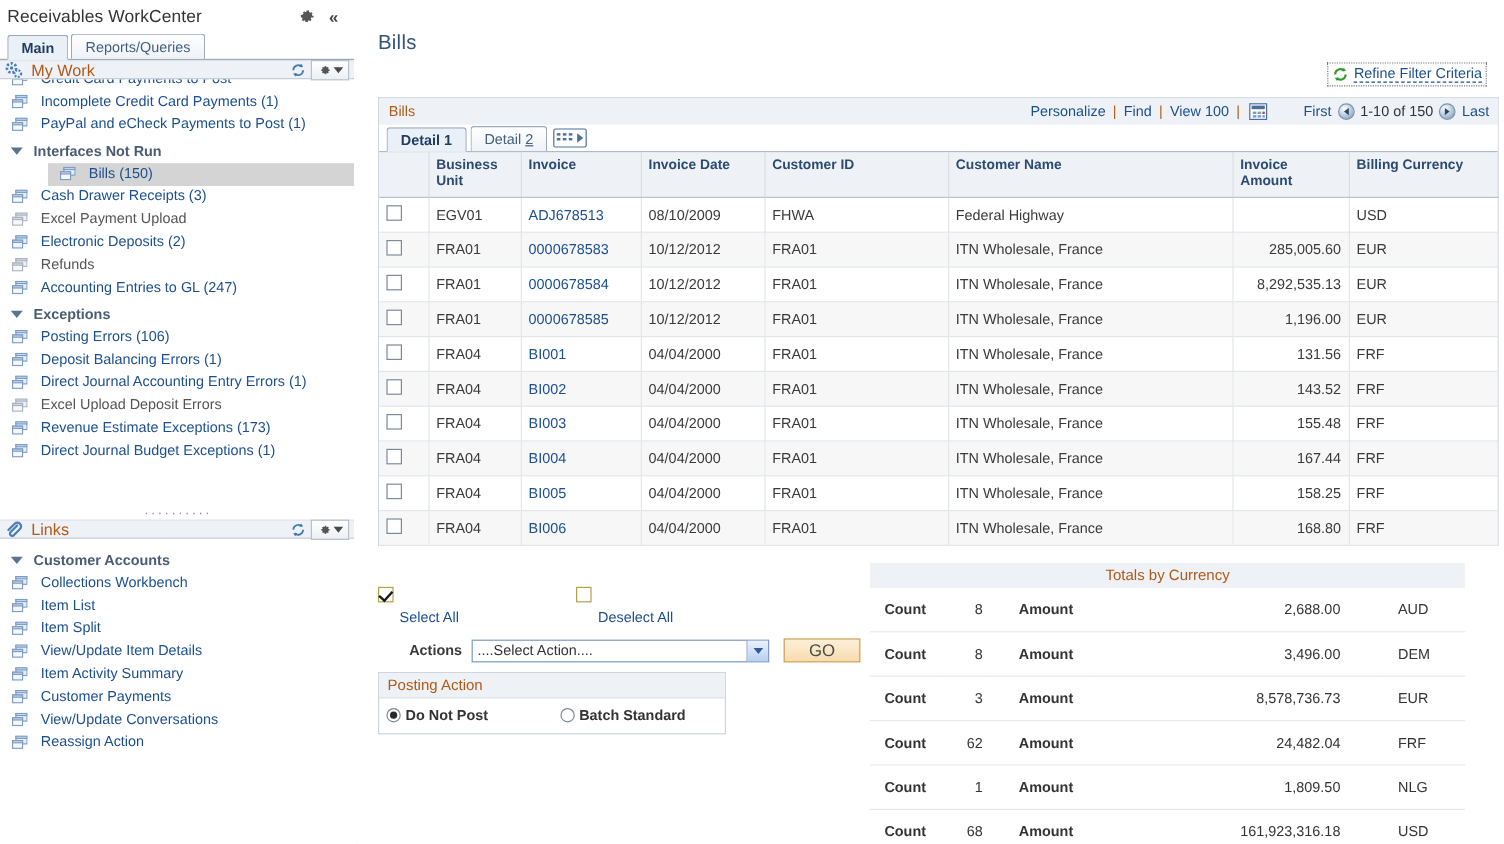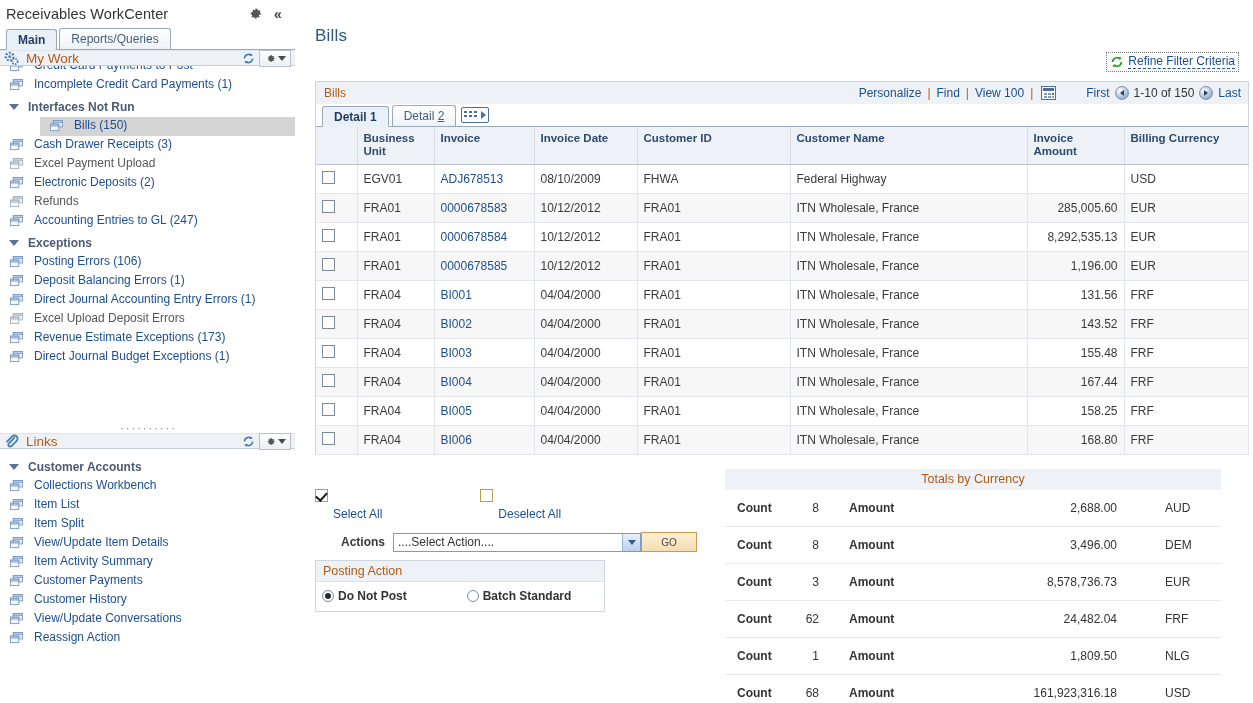--- a/index.html
+++ b/index.html
@@ -377,24 +377,25 @@
     border-left: 1px solid #9ab3d6;
     display:flex; align-items:center; justify-content:center;
   }
   .arrow-box i {
     width:0;height:0;
     border-left: 4px solid transparent;
     border-right: 4px solid transparent;
     border-top: 5px solid #2c5b9c;
   }
   .go-btn {
-    width: 56px; height: 20px;
+    margin-left: 12px;
+    width: 64px; height: 20px;
     border: 1px solid #cf9a4a;
     background: linear-gradient(#fdf0d8, #f6dcae);
-    font-size: 10px; color: #4a4a4a;
+    font-size: 14px; color: #4a4a4a;
     display: flex; align-items: center; justify-content: center;
     cursor: pointer;
   }
 
   .posting-box {
     width: 290px;
     border: 1px solid #cdd5de;
     background: #ffffff;
   }
   .posting-box .pb-head {
@@ -507,20 +508,31 @@
           <svg width="13" height="12" viewBox="0 0 14 13">
               <rect x="3.5" y="0.5" width="10" height="7" fill="#e8eef6" stroke="#7b9ac4"></rect>
               <rect x="3.5" y="0.5" width="10" height="2" fill="#c3d5ea" stroke="#7b9ac4"></rect>
               <rect x="0.5" y="4.5" width="9" height="7" fill="#f4f7fb" stroke="#7b9ac4"></rect>
               <rect x="0.5" y="4.5" width="9" height="2" fill="#c3d5ea" stroke="#7b9ac4"></rect>
             </svg>
         </div>
         <div class="ti-label">Incomplete Credit Card Payments (1)</div>
       </div>
 
+      <div class="tree-item">
+        <div class="ti-icon">
+          <svg width="13" height="12" viewBox="0 0 14 13">
+              <rect x="3.5" y="0.5" width="10" height="7" fill="#e8eef6" stroke="#7b9ac4"></rect>
+              <rect x="3.5" y="0.5" width="10" height="2" fill="#c3d5ea" stroke="#7b9ac4"></rect>
+              <rect x="0.5" y="4.5" width="9" height="7" fill="#f4f7fb" stroke="#7b9ac4"></rect>
+              <rect x="0.5" y="4.5" width="9" height="2" fill="#c3d5ea" stroke="#7b9ac4"></rect>
+            </svg>
+        </div>
+        <div class="ti-label">PayPal and eCheck Payments to Post (1)</div>
+      </div>
 
       <div class="tree-group">
         <div class="tri">
             <i></i>
           </div>
         <div class="tree-group-label">Interfaces Not Run</div>
       </div>
 
       <div class="tree-item sel">
         <div class="ti-icon">
@@ -742,29 +754,20 @@
         <div class="ti-label">Item Activity Summary</div>
       </div>
       <div class="tree-item">
         <div class="ti-icon"><svg width="13" height="12" viewBox="0 0 14 13">
               <rect x="3.5" y="0.5" width="10" height="7" fill="#e8eef6" stroke="#7b9ac4"></rect>
               <rect x="3.5" y="0.5" width="10" height="2" fill="#c3d5ea" stroke="#7b9ac4"></rect>
               <rect x="0.5" y="4.5" width="9" height="7" fill="#f4f7fb" stroke="#7b9ac4"></rect>
               <rect x="0.5" y="4.5" width="9" height="2" fill="#c3d5ea" stroke="#7b9ac4"></rect>
             </svg></div>
         <div class="ti-label">Customer Payments</div>
-      </div>
-      <div class="tree-item">
-        <div class="ti-icon"><svg width="13" height="12" viewBox="0 0 14 13">
-              <rect x="3.5" y="0.5" width="10" height="7" fill="#e8eef6" stroke="#7b9ac4"></rect>
-              <rect x="3.5" y="0.5" width="10" height="2" fill="#c3d5ea" stroke="#7b9ac4"></rect>
-              <rect x="0.5" y="4.5" width="9" height="7" fill="#f4f7fb" stroke="#7b9ac4"></rect>
-              <rect x="0.5" y="4.5" width="9" height="2" fill="#c3d5ea" stroke="#7b9ac4"></rect>
-            </svg></div>
-        <div class="ti-label">Customer History</div>
       </div>
       <div class="tree-item">
         <div class="ti-icon"><svg width="13" height="12" viewBox="0 0 14 13">
               <rect x="3.5" y="0.5" width="10" height="7" fill="#e8eef6" stroke="#7b9ac4"></rect>
               <rect x="3.5" y="0.5" width="10" height="2" fill="#c3d5ea" stroke="#7b9ac4"></rect>
               <rect x="0.5" y="4.5" width="9" height="7" fill="#f4f7fb" stroke="#7b9ac4"></rect>
               <rect x="0.5" y="4.5" width="9" height="2" fill="#c3d5ea" stroke="#7b9ac4"></rect>
             </svg></div>
         <div class="ti-label">View/Update Conversations</div>
       </div>

